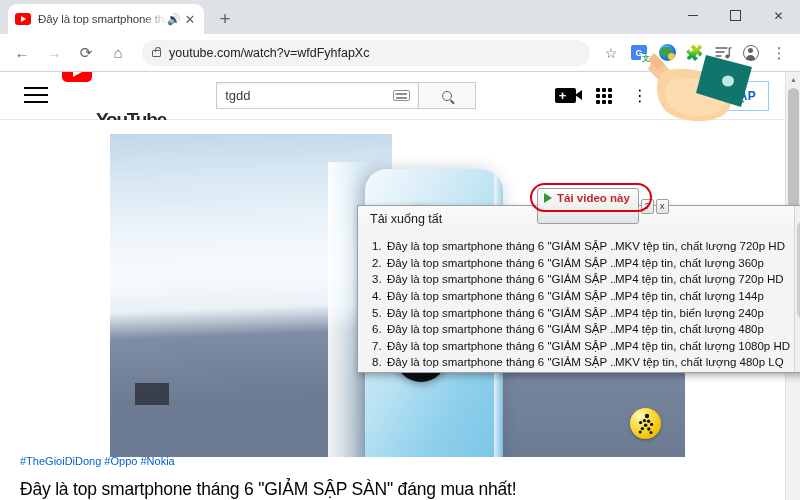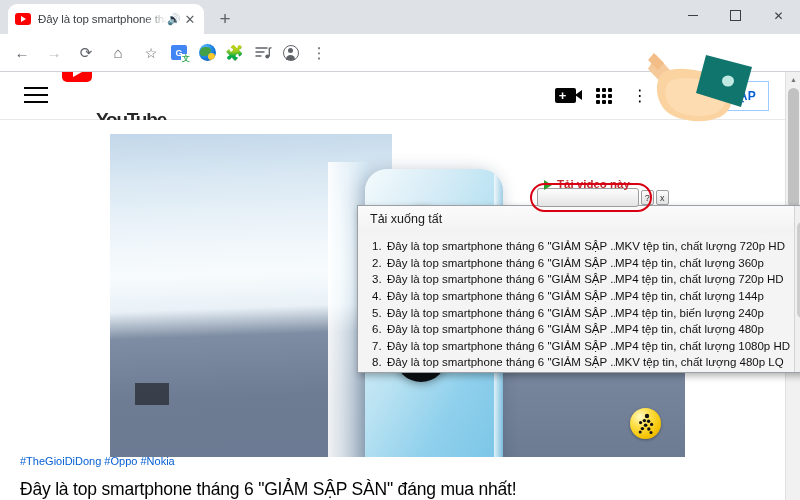--- a/index.html
+++ b/index.html
@@ -410,22 +410,22 @@
   }
   .idm-scroll .ps-thumb { height: 96px; background: #cdcdcd; }
 
   
   .idm-float {
     position: absolute; left: 537px; top: 116px;
     display: flex; align-items: center; gap: 2px;
     z-index: 50;
   }
   .idm-dl-btn {
-    display: flex; align-items: flex-end; gap: 5px;
-    height: 19px; padding: 0 8px 16px 6px;
+    display: flex; align-items: center; gap: 5px;
+    height: 36px; padding: 0 8px 16px 6px;
     background: linear-gradient(#fdfdfd, #e4e4e4);
     border: 1px solid #9d9d9d; border-radius: 3px;
     font-size: 11.5px; font-weight: bold; color: #c1272d;
     white-space: nowrap; cursor: pointer;
   }
   .play-tri {
     width: 0; height: 0;
     border-left: 8px solid #2e9b2e;
     border-top: 5px solid transparent;
     border-bottom: 5px solid transparent;
@@ -467,20 +467,24 @@
       <div class="wc max"></div>
       <div class="wc">✕</div>
     </div>
   </div>
 
   <div class="toolbar">
     <div class="navbtn">←</div>
     <div class="navbtn fwd">→</div>
     <div class="navbtn">⟳</div>
     <div class="navbtn">⌂</div>
+    <div class="omnibox">
+      <span class="lock-ico"></span>
+      <span class="url">youtube.com/watch?v=wfdFyhfapXc</span>
+    </div>
     <div class="tb-icons">
       <div class="tb-ico">☆</div>
       <div class="tb-ico">
             <span class="gtrans">G</span>
           </div>
       <div class="tb-ico">
             <span class="idm-globe"></span>
           </div>
       <div class="tb-ico puzzle">🧩</div>
       <div class="tb-ico">
@@ -502,20 +506,29 @@
     <div class="yt-head">
       <div class="burger">
             <i></i>
             <i></i>
             <i></i>
           </div>
       <div class="yt-logo">
         <span class="yt-play"></span>
         <span class="yt-word">YouTube</span>
         <span class="yt-cc">VN</span>
+      </div>
+      <div class="yt-search-wrap">
+        <div class="yt-search-box">
+          <span class="yt-search-text">tgdd</span>
+          <span class="kb-ico"></span>
+        </div>
+        <div class="yt-search-btn">
+          <span class="mag"></span>
+        </div>
       </div>
       <div class="yt-head-right">
         <span class="cam-ico"></span>
         <span class="grid-ico">
               <i></i>
               <i></i>
               <i></i>
               <i></i>
               <i></i>
               <i></i>

